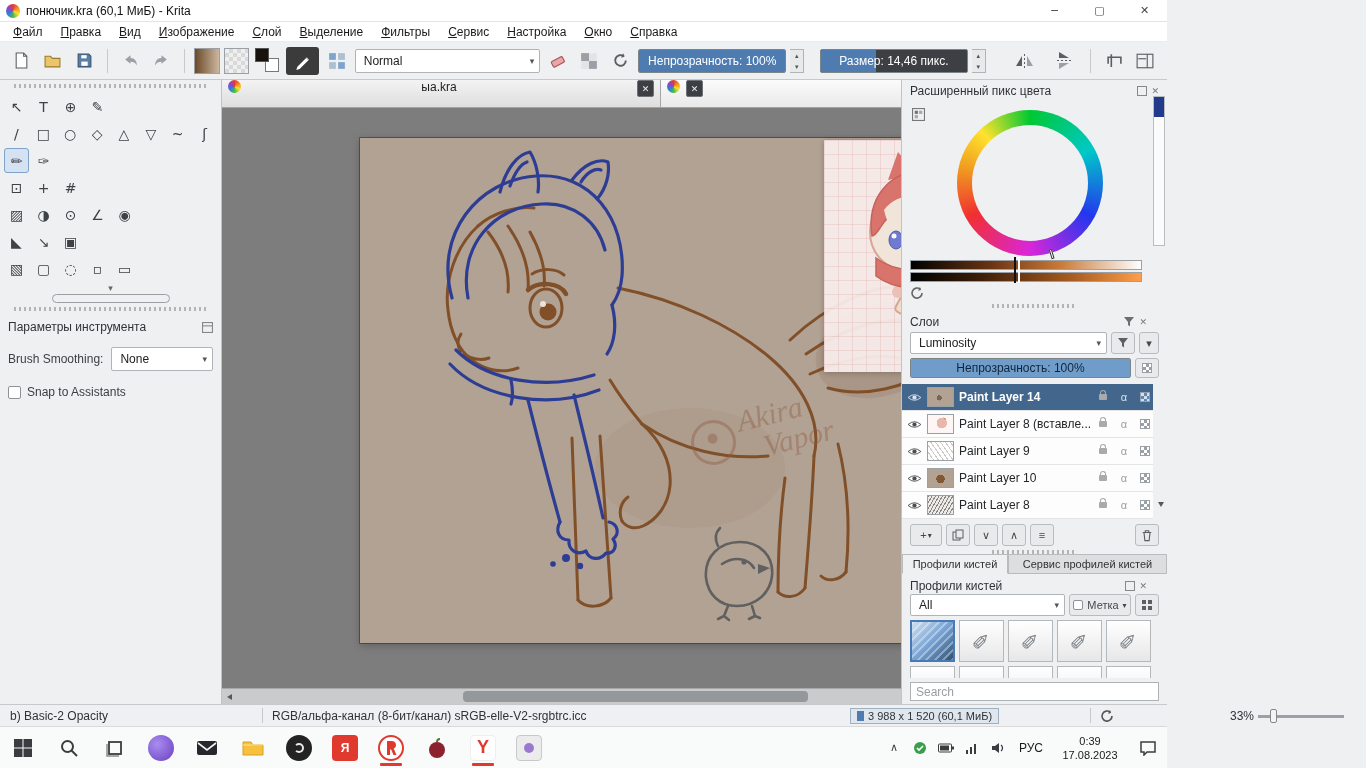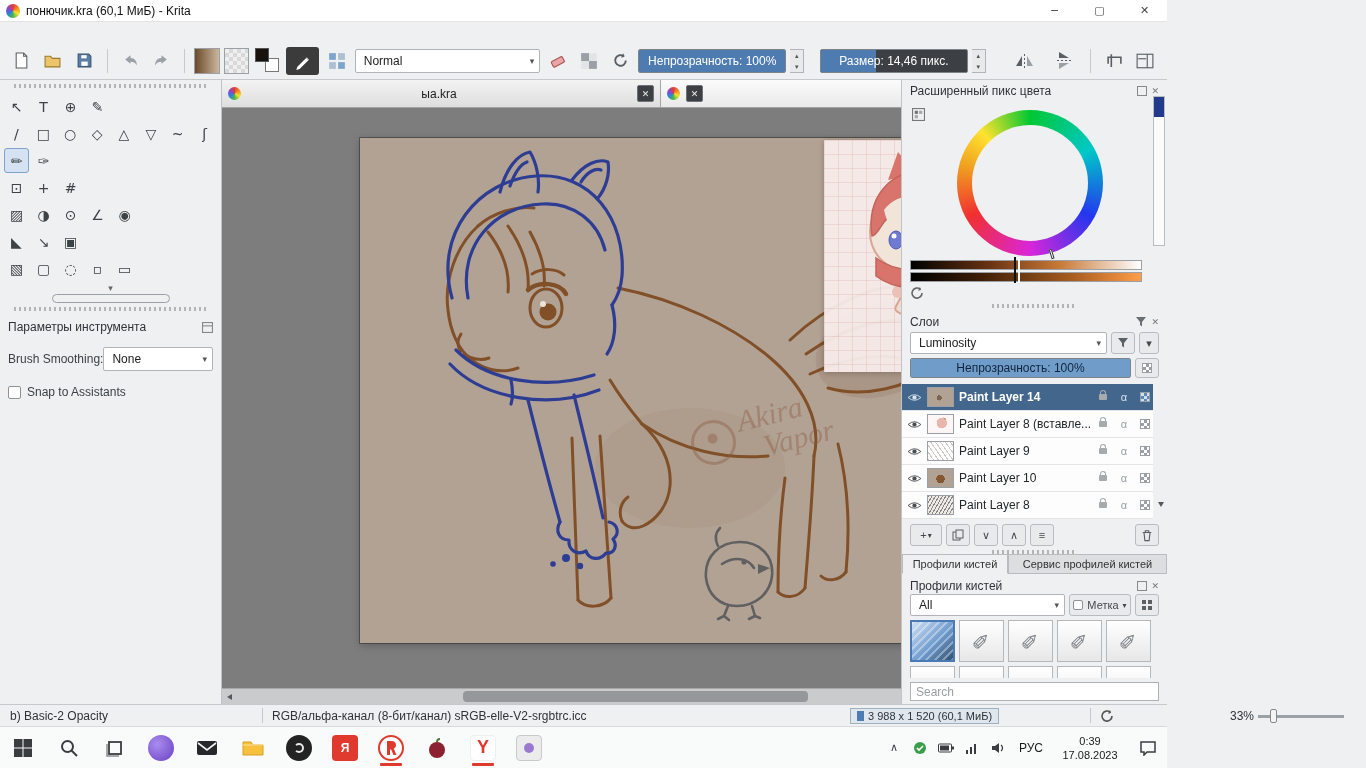--- a/index.html
+++ b/index.html
@@ -53,45 +53,45 @@
 
 .tb-dots{height:4px;margin:4px 14px;background:repeating-linear-gradient(90deg,#b4b4b4 0 2px,transparent 2px 5px)}
 .tools{padding:2px 4px;display:flex;flex-direction:column;gap:2px}
 .trow{display:flex;gap:2px}
 .tool{width:25px;height:25px;display:flex;align-items:center;justify-content:center;font-size:14px;color:#3d4246;border-radius:3px;font-family:"DejaVu Sans",sans-serif}
 .tool.active{background:#d4e2f1;border:1px solid #7fa4cc}
 .tools-more{display:flex;flex-direction:column;align-items:center;gap:1px;color:#666;font-size:9px}
 .pill{width:118px;height:9px;border:1px solid #9aa0a5;border-radius:5px}
 .dock-head{display:flex;align-items:center;padding:5px 8px 3px;color:#2f3337}
 .dock-head .hic{margin-left:auto;display:flex;gap:4px;align-items:center;color:#777;font-size:9px}
-.bs-row{display:flex;align-items:center;padding:10px 8px 4px;}
+.bs-row{display:flex;align-items:center;padding:10px 8px 4px;gap:8px}
 .snap-row{display:flex;align-items:center;gap:6px;padding:10px 8px;color:#3a3f44}
 .cb{width:13px;height:13px;border:1px solid #8d9296;background:#fff;border-radius:2px}
 
 
 .doc-tabs{position:absolute;top:0;left:0;right:0;height:28px;display:flex;background:#cfd1d3;border-bottom:1px solid #9fa3a6}
-.dtab{flex:1;display:flex;align-items:center;gap:6px;background:linear-gradient(#f3f3f3,#dedede);border-right:1px solid #a4a7aa;padding:0 6px}
+.dtab{flex:1;display:flex;align-items:flex-start;gap:6px;background:linear-gradient(#f3f3f3,#dedede);border-right:1px solid #a4a7aa;padding:0 6px}
 .dtab.on{background:linear-gradient(#fbfbfb,#e9e9e9)}
 .dtab .dot{width:13px;height:13px;border-radius:50%;background:conic-gradient(#e23a3a,#f5921e,#f2e22e,#46b84a,#2f7fe0,#8d46c8,#e23a3a);flex:0 0 auto}
 .dtab .lbl{flex:1;text-align:center;color:#1d1d1d}
 .dtab .x{width:17px;height:17px;background:#3c3f43;color:#eee;border:1px solid #6e7377;border-radius:2px;display:flex;align-items:center;justify-content:center;font-size:9px}
 .viewport{position:absolute;top:28px;left:0;right:16px;bottom:16px;overflow:hidden;background:#7d7d7d}
 .canvas-doc{position:absolute;left:138px;top:30px;width:666px;height:505px;background:#b2a294;box-shadow:0 0 0 1px rgba(40,40,40,.5),0 2px 8px rgba(0,0,0,.25)}
 .ref-img{position:absolute;left:464px;top:2px;width:202px;height:232px;background:#f9efee;opacity:.93;
  background-image:linear-gradient(rgba(220,155,155,.25) 1px,transparent 1px),linear-gradient(90deg,rgba(220,155,155,.25) 1px,transparent 1px);
  background-size:14px 14px;box-shadow:0 1px 6px rgba(0,0,0,.25)}
 .vscroll{position:absolute;top:28px;right:0;width:16px;bottom:16px;background:#c9cbcd;border-left:1px solid #a8a8a8}
 .hscroll{position:absolute;left:0;right:16px;bottom:0;height:16px;background:#c9cbcd;border-top:1px solid #a8a8a8}
 .vhandle{position:absolute;left:2px;width:11px;top:35%;height:38%;background:#95989b;border-radius:4px}
 .hhandle{position:absolute;top:2px;height:11px;left:28%;width:40%;background:#95989b;border-radius:4px}
 .scorner{position:absolute;right:0;bottom:0;width:16px;height:16px;background:#c2c4c6}
 .sarrow{position:absolute;width:16px;height:16px;display:flex;align-items:center;justify-content:center}
 
 
-.d-abs{position:absolute;left:0;right:0}
+.d-abs{position:absolute;left:0;right:12px}
 .wheel{position:absolute;left:55px;top:30px;width:146px;height:146px;border-radius:50%;
  background:conic-gradient(#00c832,#00c8c8 17%,#2337ee 33%,#d926d9 50%,#f03030 67%,#f0a020 79%,#ffe22e 88%,#00c832 100%)}
 .wheel::after{content:"";position:absolute;inset:15px;border-radius:50%;background:#eff0f1}
 .wheel .tri{position:absolute;inset:0}
 .huemark{position:absolute;left:50%;top:50%;width:3px;height:10px;background:#fff;border:1px solid #333;
  transform:rotate(163deg) translate(0,-69px);transform-origin:center}
 .strip{position:absolute;left:8px;width:232px;height:10px;border:1px solid #9aa0a5}
 .strip1{background:linear-gradient(90deg,#000,#6b3414 35%,#c97a38 65%,#fff)}
 .strip2{background:linear-gradient(90deg,#000,#3c1d08 30%,#a85c20 70%,#ff9e4a)}
 .striphandle{position:absolute;left:112px;width:6px;height:26px;border-left:2px solid #111;border-right:2px solid #fff}
@@ -151,20 +151,33 @@
   <div class="titlebar">
     <div class="appicon"></div>
     <div class="title-text">понючик.kra (60,1 МиБ)  - Krita</div>
     <div class="wbtns">
       <div class="wbtn">─</div>
       <div class="wbtn">▢</div>
       <div class="wbtn">✕</div>
     </div>
   </div>
 
+  <div class="menubar">
+    <span class="menu-item">Файл</span>
+    <span class="menu-item">Правка</span>
+    <span class="menu-item">Вид</span>
+    <span class="menu-item">Изображение</span>
+    <span class="menu-item">Слой</span>
+    <span class="menu-item">Выделение</span>
+    <span class="menu-item">Фильтры</span>
+    <span class="menu-item">Сервис</span>
+    <span class="menu-item">Настройка</span>
+    <span class="menu-item">Окно</span>
+    <span class="menu-item">Справка</span>
+  </div>
 
   <div class="toolbar">
     <div class="tbtn">
         <svg width="17" height="17" viewBox="0 0 16 16">
           <path d="M3 1h7l3 3v11H3z" fill="#fff" stroke="#5a5f63"></path>
           <path d="M10 1v3h3" fill="none" stroke="#5a5f63"></path>
         </svg>
       </div>
     <div class="tbtn">
         <svg width="17" height="17" viewBox="0 0 16 16">

